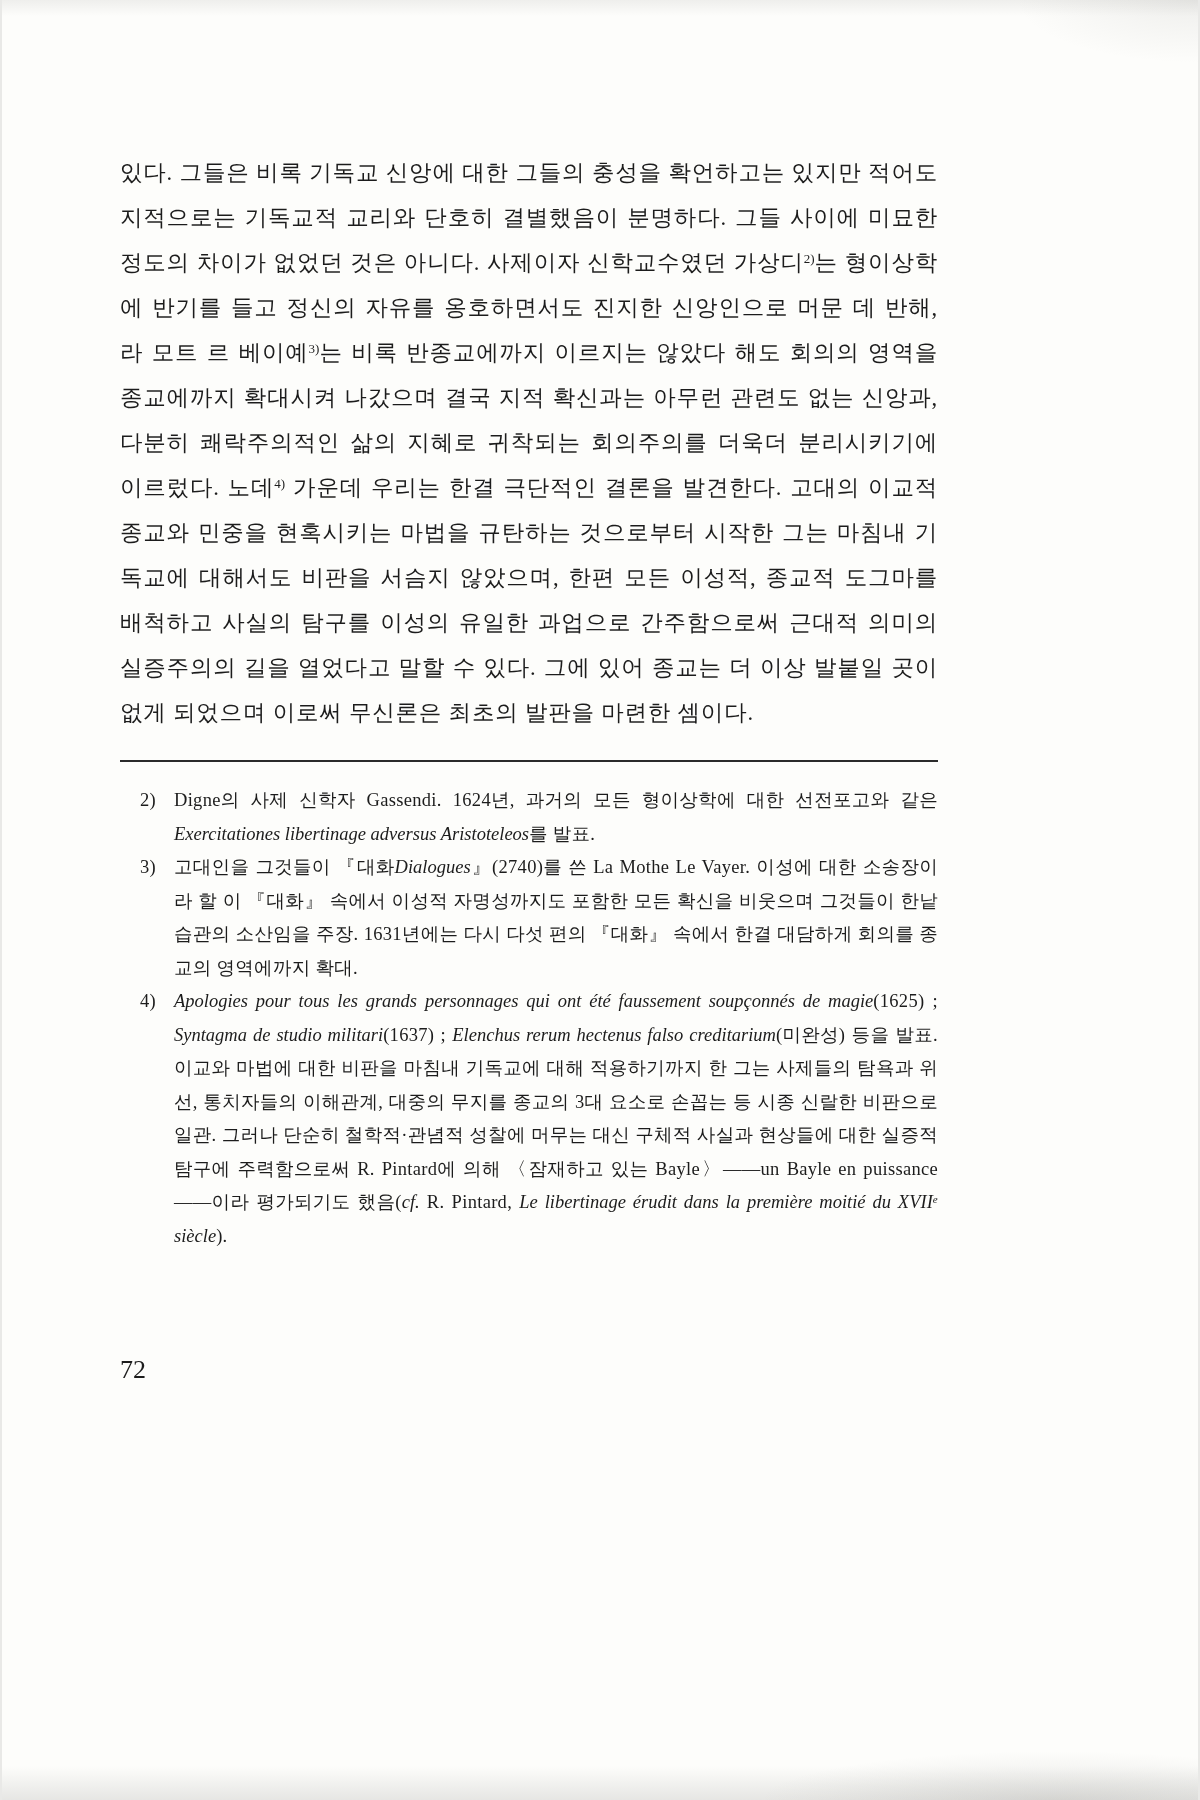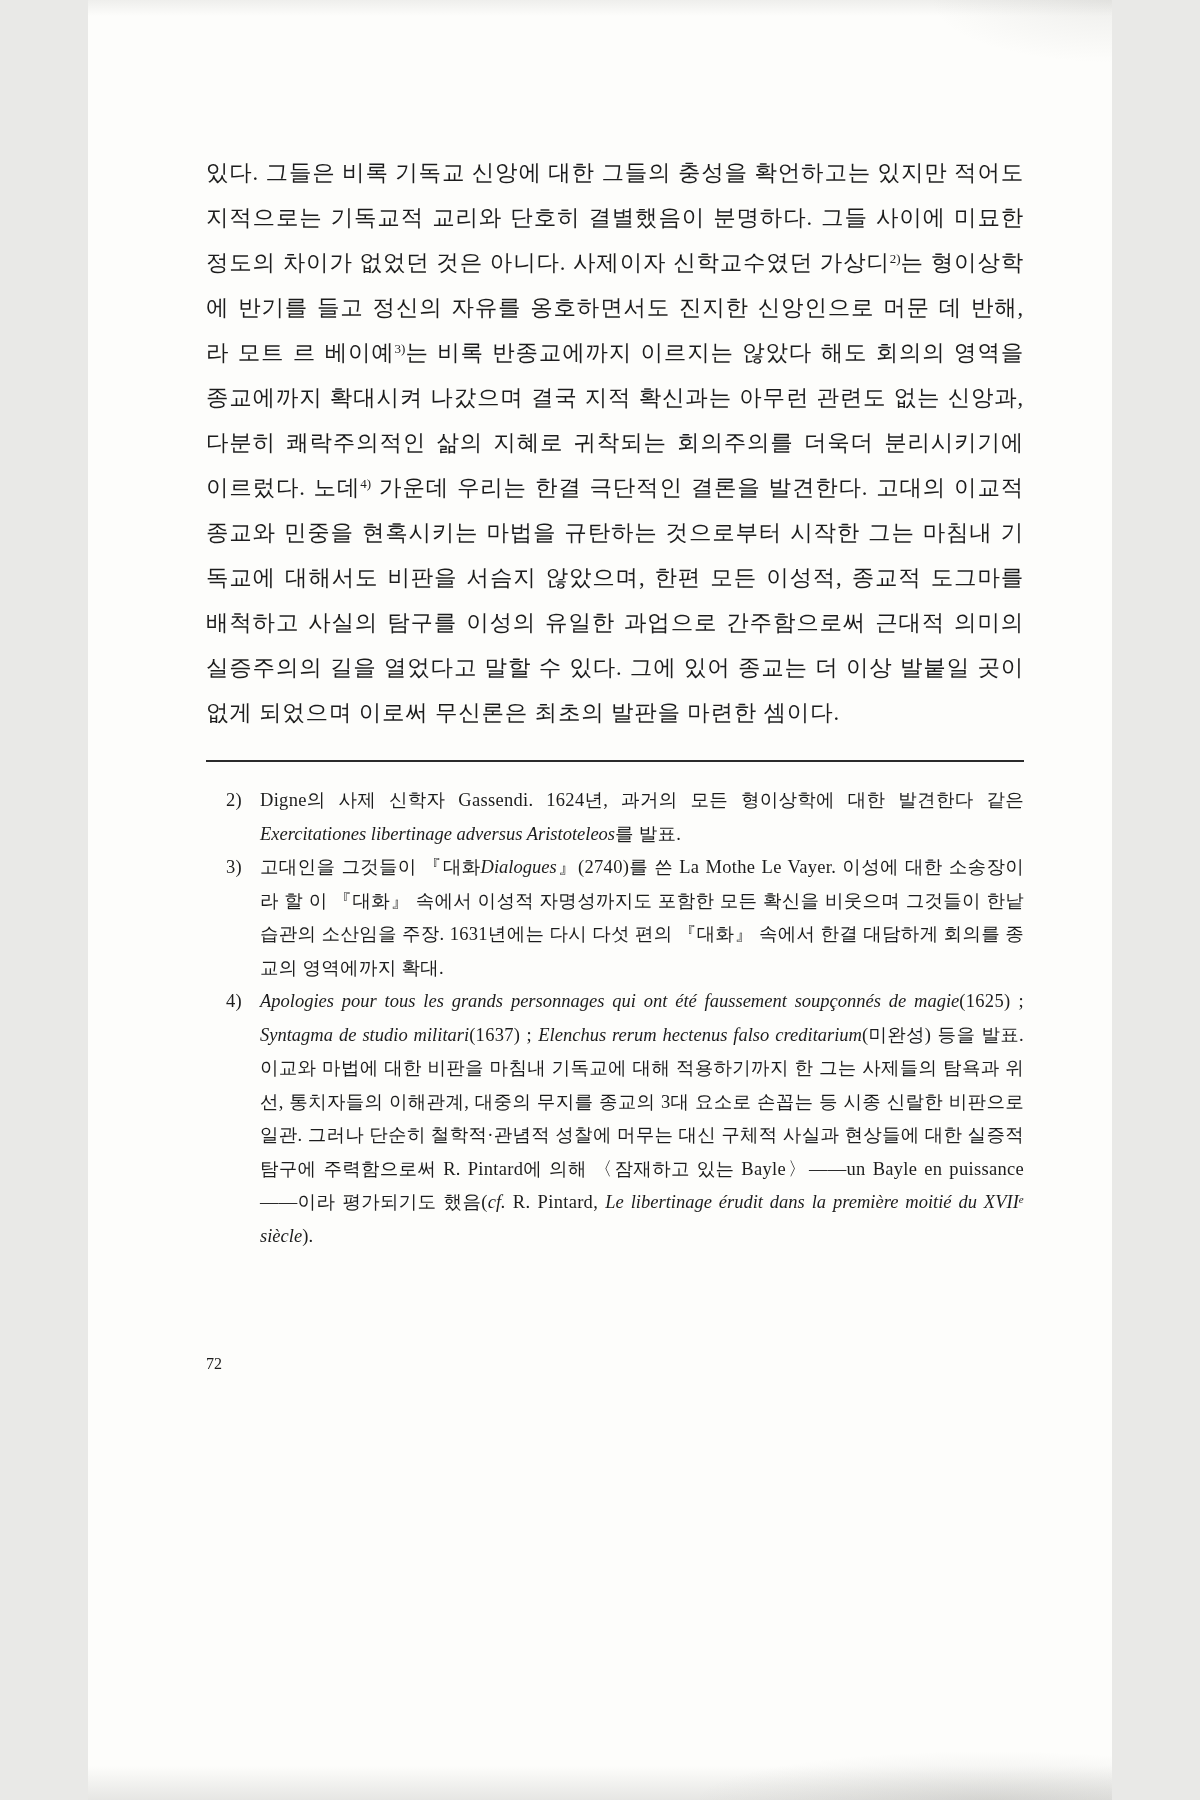--- a/index.html
+++ b/index.html
@@ -2,21 +2,21 @@
 <html><head>
 <meta charset="utf-8">
 <style>
   html, body {
     margin: 0;
     padding: 0;
     background: #e9e9e7;
   }
   .page {
     position: relative;
-    width: 1024px;
+    width: 1196px;
     height: 1800px;
     margin: 0 auto;
     background: #fdfdfb;
     overflow: hidden;
     font-family: "Liberation Serif", "DejaVu Serif", serif;
     color: #1c1c1c;
   }
   
   .page::before {
     content: "";
@@ -80,36 +80,36 @@
   .footnotes sup.esup {
     font-size: 11px;
     line-height: 0;
     vertical-align: 5px;
     font-style: italic;
   }
   .page-number {
     position: absolute;
     left: 118px;
     top: 1355px;
-    font-size: 16px;
+    font-size: 26px;
   }
 </style>
 </head>
 <body>
 
 <div class="page">
 
   <p class="body-text"><span>있다. 그들은 비록 기독교 신앙에 대한 그들의 충성을 확언하고는 있지만 적어도 지적으로는 기독교적 교리와 단호히 결별했음이 분명하다. 그들 사이에 미묘한 정도의 차이가 없었던 것은 아니다. 사제이자 신학교수였던 가상디</span><sup class="fnref">2)</sup><span>는 형이상학에 반기를 들고 정신의 자유를 옹호하면서도 진지한 신앙인으로 머문 데 반해, 라 모트 르 베이예</span><sup class="fnref">3)</sup><span>는 비록 반종교에까지 이르지는 않았다 해도 회의의 영역을 종교에까지 확대시켜 나갔으며 결국 지적 확신과는 아무런 관련도 없는 신앙과, 다분히 쾌락주의적인 삶의 지혜로 귀착되는 회의주의를 더욱더 분리시키기에 이르렀다. 노데</span><sup class="fnref">4)</sup><span> 가운데 우리는 한결 극단적인 결론을 발견한다. 고대의 이교적 종교와 민중을 현혹시키는 마법을 규탄하는 것으로부터 시작한 그는 마침내 기독교에 대해서도 비판을 서슴지 않았으며, 한편 모든 이성적, 종교적 도그마를 배척하고 사실의 탐구를 이성의 유일한 과업으로 간주함으로써 근대적 의미의 실증주의의 길을 열었다고 말할 수 있다. 그에 있어 종교는 더 이상 발붙일 곳이 없게 되었으며 이로써 무신론은 최초의 발판을 마련한 셈이다.</span></p>
 
   <div class="fn-rule"></div>
 
   <div class="footnotes">
 
     <div class="footnote">
-      <span class="marker">2)</span><span>Digne의 사제 신학자 Gassendi. 1624년, 과거의 모든 형이상학에 대한 발견한다 같은 </span><i>Exercitationes libertinage adversus Aristoteleos</i><span>를 발표.</span>
+      <span class="marker">2)</span><span>Digne의 사제 신학자 Gassendi. 1624년, 과거의 모든 형이상학에 대한 선전포고와 같은 </span><i>Exercitationes libertinage adversus Aristoteleos</i><span>를 발표.</span>
     </div>
 
     <div class="footnote">
       <span class="marker">3)</span><span>고대인을 그것들이 『대화</span><i>Dialogues</i><span>』(2740)를 쓴 La Mothe Le Vayer. 이성에 대한 소송장이라 할 이 『대화』 속에서 이성적 자명성까지도 포함한 모든 확신을 비웃으며 그것들이 한낱 습관의 소산임을 주장. 1631년에는 다시 다섯 편의 『대화』 속에서 한결 대담하게 회의를 종교의 영역에까지 확대.</span>
     </div>
 
     <div class="footnote">
       <span class="marker">4)</span><i>Apologies pour tous les grands personnages qui ont été faussement soupçonnés de magie</i><span>(1625) ; </span><i>Syntagma de studio militari</i><span>(1637) ; </span><i>Elenchus rerum hectenus falso creditarium</i><span>(미완성) 등을 발표. 이교와 마법에 대한 비판을 마침내 기독교에 대해 적용하기까지 한 그는 사제들의 탐욕과 위선, 통치자들의 이해관계, 대중의 무지를 종교의 3대 요소로 손꼽는 등 시종 신랄한 비판으로 일관. 그러나 단순히 철학적·관념적 성찰에 머무는 대신 구체적 사실과 현상들에 대한 실증적 탐구에 주력함으로써 R. Pintard에 의해 〈잠재하고 있는 Bayle〉——un Bayle en puissance——이라 평가되기도 했음(</span><i>cf.</i><span> R. Pintard, </span><i>Le libertinage érudit dans la première moitié du XVII</i><sup class="esup">e</sup><i> siècle</i><span>).</span>
     </div>
 

